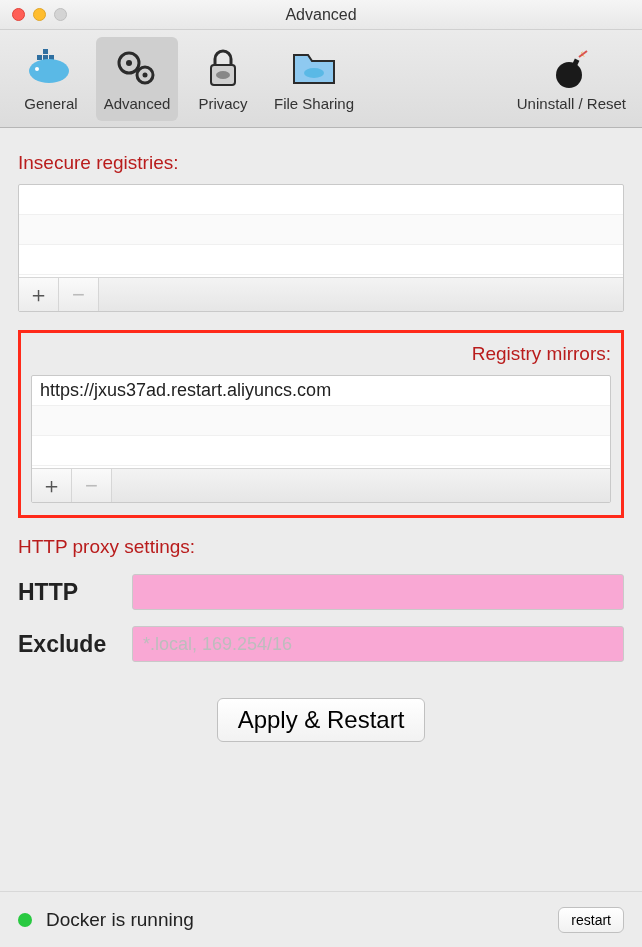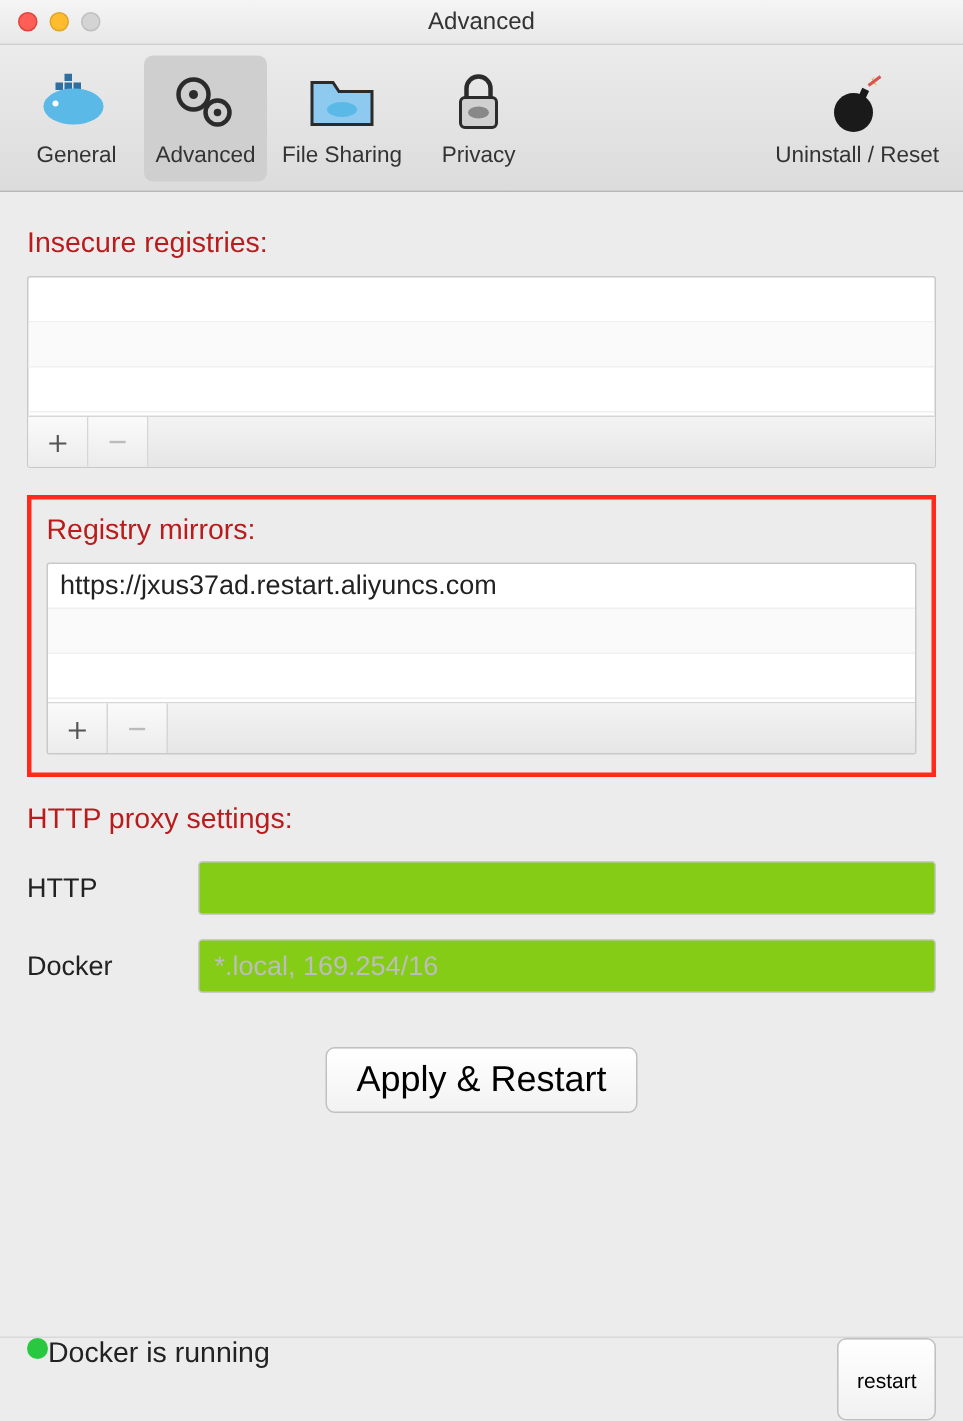--- a/index.html
+++ b/index.html
@@ -116,40 +116,42 @@
       color: #555;
       cursor: pointer;
       background: linear-gradient(#fafafa,#ececec);
     }
     .lb-btn.disabled { color: #bbb; }
     .lb-rest { flex:1; background: linear-gradient(#f3f3f3,#e6e6e6);}
     .highlight-box {
       border: 3px solid #ff2a1a;
       padding: 10px 10px 12px;
       margin: 18px 0 18px;
+      text-align: right;
     }
     .proxy-section { margin-top: 12px; }
     .proxy-row {
       display: flex;
       align-items: center;
       margin-top: 16px;
       gap: 14px;
     }
     .proxy-label {
       width: 100px;
-      font-size: 18px;
+      font-size: 23px;
+      font-weight: bold;
     }
     .proxy-input {
       flex: 1;
       height: 34px;
       border: 1px solid #c9c9c9;
       border-radius: 3px;
       font-size: 18px;
       padding: 17px 10px;
-      background: #84cc16;
+      background: #f9a8d4;
       color: #333;
     }
     .proxy-input::placeholder { color: #bdbdbd; }
     .apply-row {
       display:flex; justify-content:center; margin-top: 36px;
     }
     .mac-btn {
       background: linear-gradient(#ffffff,#f2f2f2);
       border: 1px solid #c0c0c0;
       border-radius: 6px;
@@ -157,21 +159,23 @@
       font-size: 24px;
       cursor: pointer;
     }
     .statusbar {
       position: absolute;
       bottom: 0; left: 0; right: 0;
       height: 56px;
       background: #ececec;
       border-top: 1px solid #d8d8d8;
       display: flex;
+      align-items: center;
       padding: 0 18px;
+      gap: 14px;
     }
     .status-dot {
       width: 14px; height: 14px; border-radius: 50%;
       background: #28c940;
     }
     .status-text { font-size: 19px; flex: 1; }
     .restart-btn {
       background: linear-gradient(#ffffff,#f1f1f1);
       border: 1px solid #c0c0c0;
       border-radius: 6px;
@@ -212,36 +216,36 @@
         <circle cx="16" cy="14" r="10" fill="none" stroke="#2b2b2b" stroke-width="3"></circle>
         <circle cx="16" cy="14" r="3" fill="#2b2b2b"></circle>
         <circle cx="32" cy="26" r="8" fill="none" stroke="#2b2b2b" stroke-width="3"></circle>
         <circle cx="32" cy="26" r="2.5" fill="#2b2b2b"></circle>
       </svg>
     </div>
     <span>Advanced</span>
   </div>
   <div class="toolbar-item">
     <div class="toolbar-icon">
-      <svg width="48" height="40" viewBox="0 0 48 40">
-        <path d="M4 12 L4 34 L44 34 L44 12 L22 12 L18 6 L4 6 Z" fill="#8ec9f0" stroke="#2b2b2b" stroke-width="2"></path>
-        <ellipse cx="24" cy="24" rx="10" ry="5" fill="#5ab9e6"></ellipse>
-      </svg>
-    </div>
-    <span>File Sharing</span>
-  </div>
-  <div class="toolbar-item">
-    <div class="toolbar-icon">
       <svg width="40" height="40" viewBox="0 0 40 40">
         <rect x="8" y="16" width="24" height="20" rx="3" fill="#d0d0d0" stroke="#2b2b2b" stroke-width="2"></rect>
         <path d="M12 16 L12 10 A8 8 0 0 1 28 10 L28 16" fill="none" stroke="#2b2b2b" stroke-width="3"></path>
         <ellipse cx="20" cy="26" rx="7" ry="4" fill="#888"></ellipse>
       </svg>
     </div>
     <span>Privacy</span>
+  </div>
+  <div class="toolbar-item">
+    <div class="toolbar-icon">
+      <svg width="48" height="40" viewBox="0 0 48 40">
+        <path d="M4 12 L4 34 L44 34 L44 12 L22 12 L18 6 L4 6 Z" fill="#8ec9f0" stroke="#2b2b2b" stroke-width="2"></path>
+        <ellipse cx="24" cy="24" rx="10" ry="5" fill="#5ab9e6"></ellipse>
+      </svg>
+    </div>
+    <span>File Sharing</span>
   </div>
   <div class="spacer"></div>
   <div class="toolbar-item">
     <div class="toolbar-icon">
       <svg width="44" height="40" viewBox="0 0 44 40">
         <circle cx="20" cy="26" r="13" fill="#1a1a1a"></circle>
         <rect x="24" y="10" width="5" height="8" fill="#1a1a1a" transform="rotate(25 26 14)"></rect>
         <path d="M32 4 L36 8 L32 6 L34 2 Z" fill="#f5a623"></path>
         <path d="M30 8 L38 2" stroke="#d9534f" stroke-width="2"></path>
       </svg>
@@ -282,21 +286,21 @@
     </div>
   </div>
 
   <div class="proxy-section">
     <div class="section-label">HTTP proxy settings:</div>
     <div class="proxy-row">
       <div class="proxy-label">HTTP</div>
       <input class="proxy-input" value="" style="">
     </div>
     <div class="proxy-row">
-      <div class="proxy-label">Docker</div>
+      <div class="proxy-label">Exclude</div>
       <input class="proxy-input" placeholder="*.local, 169.254/16" style="">
     </div>
   </div>
 
   <div class="apply-row">
     <button class="mac-btn">Apply &amp; Restart</button>
   </div>
 </div>
 
 <div class="statusbar">

